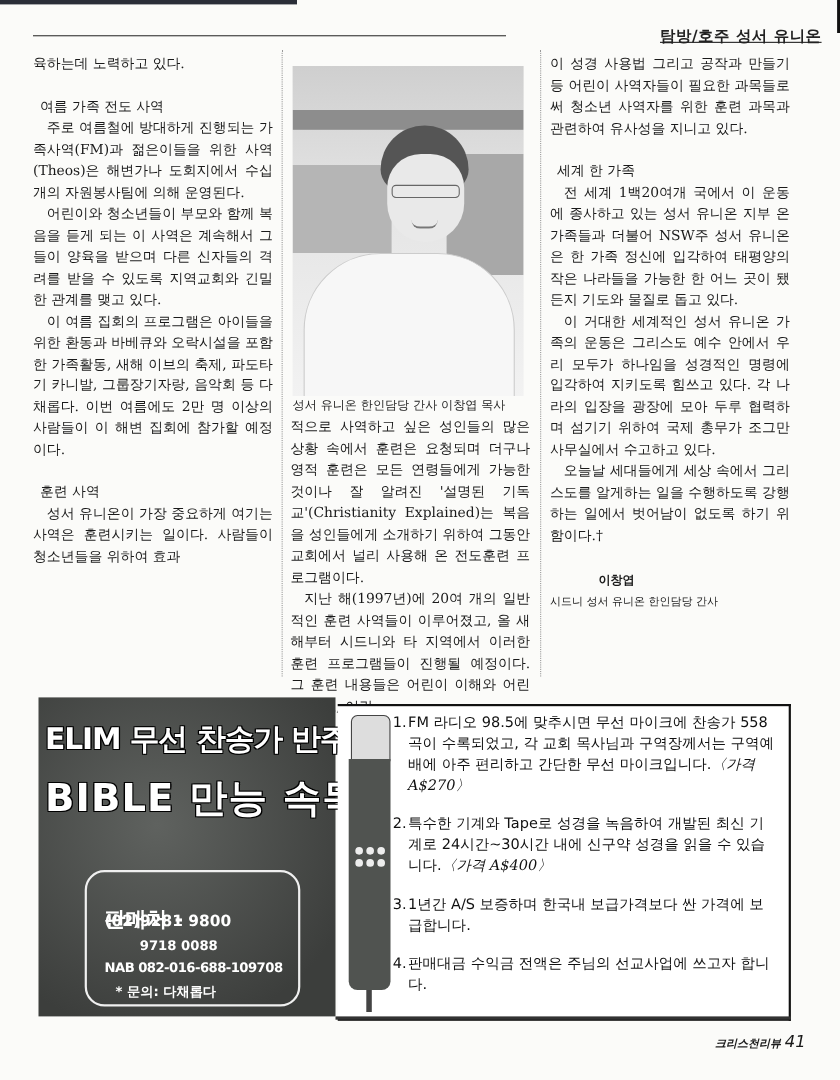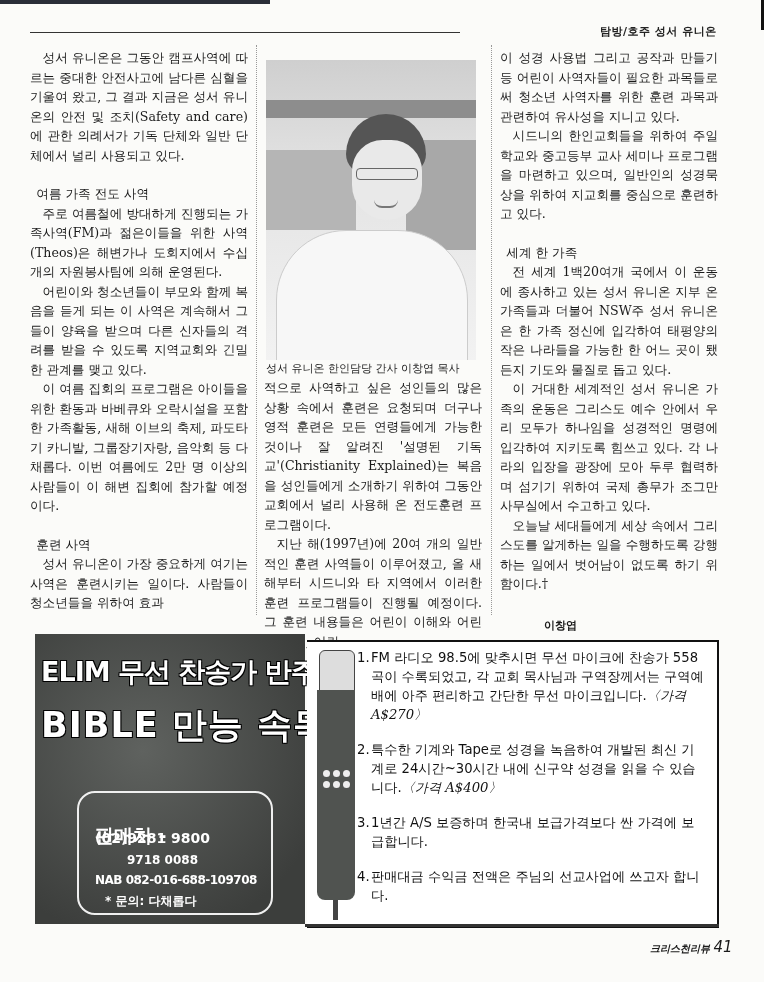--- a/index.html
+++ b/index.html
@@ -6,21 +6,21 @@
   body {
     width: 764px; height: 982px; position: relative; overflow: hidden;
     background: #fbfbf9;
     font-family: "DejaVu Serif", "Liberation Serif", serif;
     color: #1a1a1a;
   }
   .topbar { position: absolute; left: 0; top: 0; width: 270px; height: 4px; background: #2a2e38; }
   .header-rule { position: absolute; left: 30px; top: 32px; width: 430px; height: 1px; background: #333; }
   .header-title {
     position: absolute; left: 600px; top: 24px; width: 164px;
-    font-family: "DejaVu Sans", sans-serif; font-size: 11px; font-weight: bold; color: #222; letter-spacing: 0.5px;
+    font-family: "DejaVu Sans", sans-serif; font-size: 14px; font-weight: bold; color: #222; letter-spacing: 0.5px; text-decoration: underline;
   }
   .right-edge { position: absolute; right: 0; top: 0; width: 3px; height: 30px; background: #111; }
 
   .col { position: absolute; top: 48px; font-size: 12.6px; line-height: 19.5px; text-align: justify; }
   .col p { margin: 0; text-indent: 1em; }
   .col p.noindent { text-indent: 0; }
   .col .sub { margin: 19px 0 0 0; text-indent: 0.5em; }
   .col1 { left: 30px; width: 218px; }
   .col2 { left: 264px; width: 218px; top: 48px; }
   .col3 { left: 500px; width: 218px; }
@@ -101,21 +101,21 @@
 
 <div class="topbar"></div>
 <div class="right-edge"></div>
 <div class="header-rule"></div>
 <div class="header-title">탐방/호주 성서 유니온</div>
 
 <div class="vsep vsep1"></div>
 <div class="vsep vsep2"></div>
 
 <div class="col col1">
-  <p>성서 유니온은 그동안 캠프사역에 따르는 중대한 안전사고에 남다른 심혈을 기울여 왔고, 그 결과 지금은 성서 유니온의 안전 및 조치(Safety and care)에 관한 의례서가 기독 단체와 일반 단체에서 널리 사용되고 있다.</p>
+  <p class="noindent">육하는데 노력하고 있다.</p>
   <p class="sub">여름 가족 전도 사역</p>
   <p>주로 여름철에 방대하게 진행되는 가족사역(FM)과 젊은이들을 위한 사역(Theos)은 해변가나 도회지에서 수십개의 자원봉사팀에 의해 운영된다.</p>
   <p>어린이와 청소년들이 부모와 함께 복음을 듣게 되는 이 사역은 계속해서 그들이 양육을 받으며 다른 신자들의 격려를 받을 수 있도록 지역교회와 긴밀한 관계를 맺고 있다.</p>
   <p>이 여름 집회의 프로그램은 아이들을 위한 환동과 바베큐와 오락시설을 포함한 가족활동, 새해 이브의 축제, 파도타기 카니발, 그룹장기자랑, 음악회 등 다채롭다. 이번 여름에도 2만 명 이상의 사람들이 이 해변 집회에 참가할 예정이다.</p>
   <p class="sub">훈련 사역</p>
   <p>성서 유니온이 가장 중요하게 여기는 사역은 훈련시키는 일이다. 사람들이 청소년들을 위하여 효과</p>
 </div>
 
 <div class="photo">
   <div class="shelf1"></div>
@@ -130,21 +130,20 @@
 <div class="caption">성서 유니온 한인담당 간사 이창엽 목사</div>
 <div class="col col2">
   <div class="text">
     <p class="noindent">적으로 사역하고 싶은 성인들의 많은 상황 속에서 훈련은 요청되며 더구나 영적 훈련은 모든 연령들에게 가능한 것이나 잘 알려진 '설명된 기독교'(Christianity Explained)는 복음을 성인들에게 소개하기 위하여 그동안 교회에서 널리 사용해 온 전도훈련 프로그램이다.</p>
     <p>지난 해(1997년)에 20여 개의 일반적인 훈련 사역들이 이루어졌고, 올 새해부터 시드니와 타 지역에서 이러한 훈련 프로그램들이 진행될 예정이다. 그 훈련 내용들은 어린이 이해와 어린이 기도, 어린</p>
   </div>
 </div>
 
 <div class="col col3">
   <p class="noindent">이 성경 사용법 그리고 공작과 만들기 등 어린이 사역자들이 필요한 과목들로써 청소년 사역자를 위한 훈련 과목과 관련하여 유사성을 지니고 있다.</p>
-  <p>시드니의 한인교회들을 위하여 주일학교와 중고등부 교사 세미나 프로그램을 마련하고 있으며, 일반인의 성경묵상을 위하여 지교회를 중심으로 훈련하고 있다.</p>
   <p class="sub">세계 한 가족</p>
   <p>전 세계 1백20여개 국에서 이 운동에 종사하고 있는 성서 유니온 지부 온 가족들과 더불어 NSW주 성서 유니온은 한 가족 정신에 입각하여 태평양의 작은 나라들을 가능한 한 어느 곳이 됐든지 기도와 물질로 돕고 있다.</p>
   <p>이 거대한 세계적인 성서 유니온 가족의 운동은 그리스도 예수 안에서 우리 모두가 하나임을 성경적인 명령에 입각하여 지키도록 힘쓰고 있다. 각 나라의 입장을 광장에 모아 두루 협력하며 섬기기 위하여 국제 총무가 조그만 사무실에서 수고하고 있다.</p>
   <p>오늘날 세대들에게 세상 속에서 그리스도를 알게하는 일을 수행하도록 강행하는 일에서 벗어남이 없도록 하기 위함이다.†</p>
   <div class="author">이창엽</div>
   <div class="author-role">시드니 성서 유니온 한인담당 간사</div>
 </div>
 
 <div class="ad-left">
   <div class="ad-title1">ELIM 무선 찬송가 반주기 및</div>

